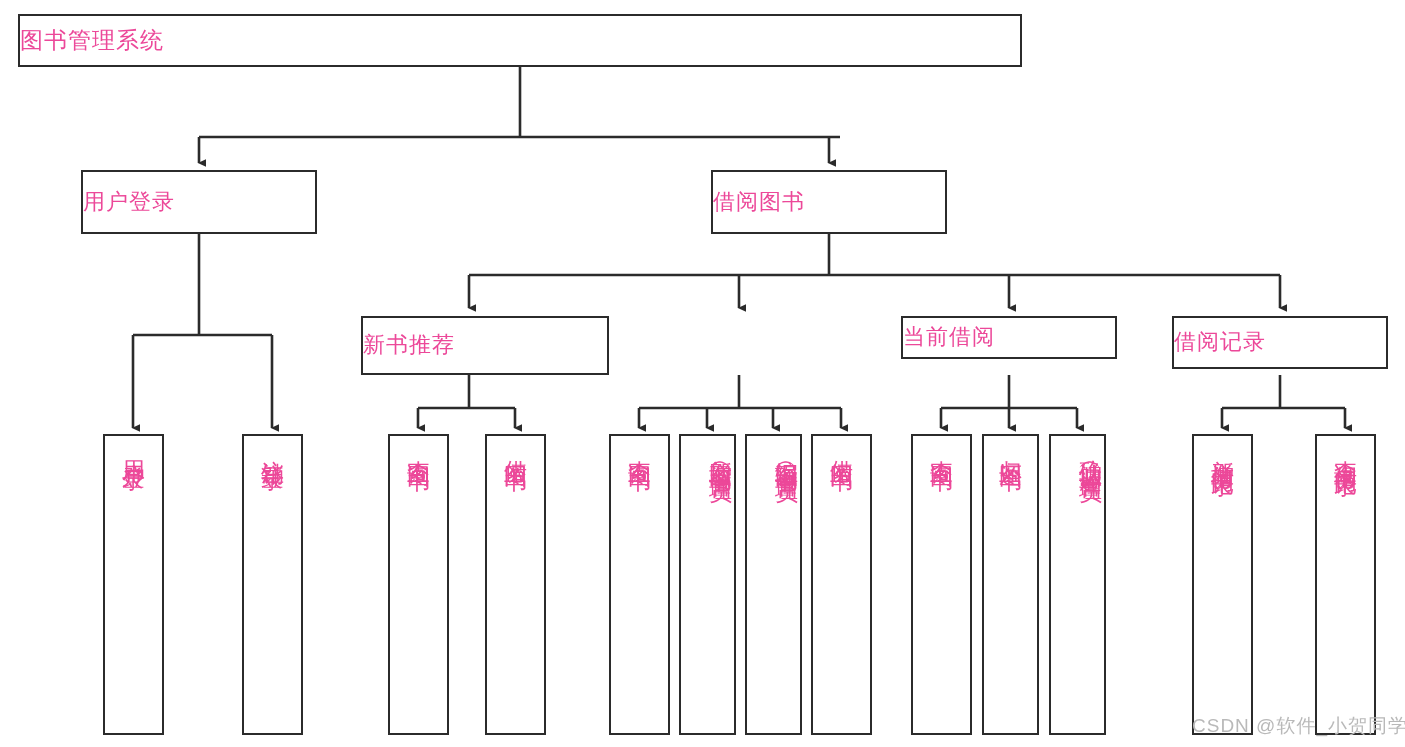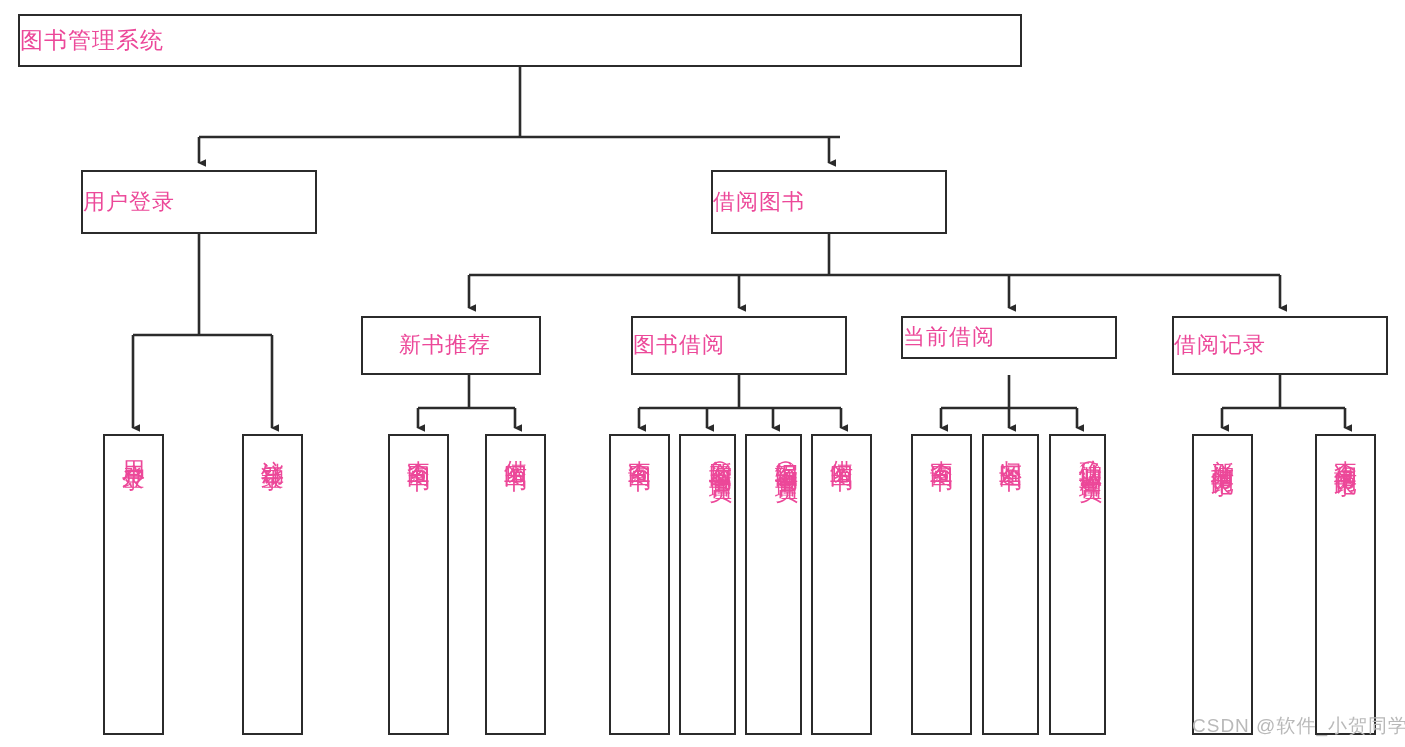--- a/index.html
+++ b/index.html
@@ -127,30 +127,27 @@
     <span class="node-label">图书管理系统</span>
   </div>
 
   <div class="node horizontal" style="left:81px; top:170px; width:236px; height:64px;">
     <span class="node-label">用户登录</span>
   </div>
   <div class="node horizontal" style="left:711px; top:170px; width:236px; height:64px;">
     <span class="node-label">借阅图书</span>
   </div>
 
-  <div class="node horizontal" style="left:361px; top:316px; width:180px; height:59px;padding-left:36px;">
+  <div class="node horizontal" style="left:361px; top:316px; width:248px; height:59px;">
     <span class="node-label">新书推荐</span>
-  </div>
-  <div class="node horizontal" style="left:631px; top:316px; width:216px; height:59px;">
-    <span class="node-label">图书借阅</span>
   </div>
   <div class="node horizontal" style="left:901px; top:316px; width:216px; height:43px;">
     <span class="node-label">当前借阅</span>
   </div>
-  <div class="node horizontal" style="left:1172px; top:316px; width:216px; height:59px;">
+  <div class="node horizontal" style="left:1172px; top:316px; width:216px; height:53px;">
     <span class="node-label">借阅记录</span>
   </div>
 
   <div class="node vertical" style="left:103px; top:434px; width:61px; height:301px;">
     <span class="node-label">用户登录</span>
   </div>
   <div class="node vertical" style="left:242px; top:434px; width:61px; height:301px;">
     <span class="node-label">注销登录</span>
   </div>
 

